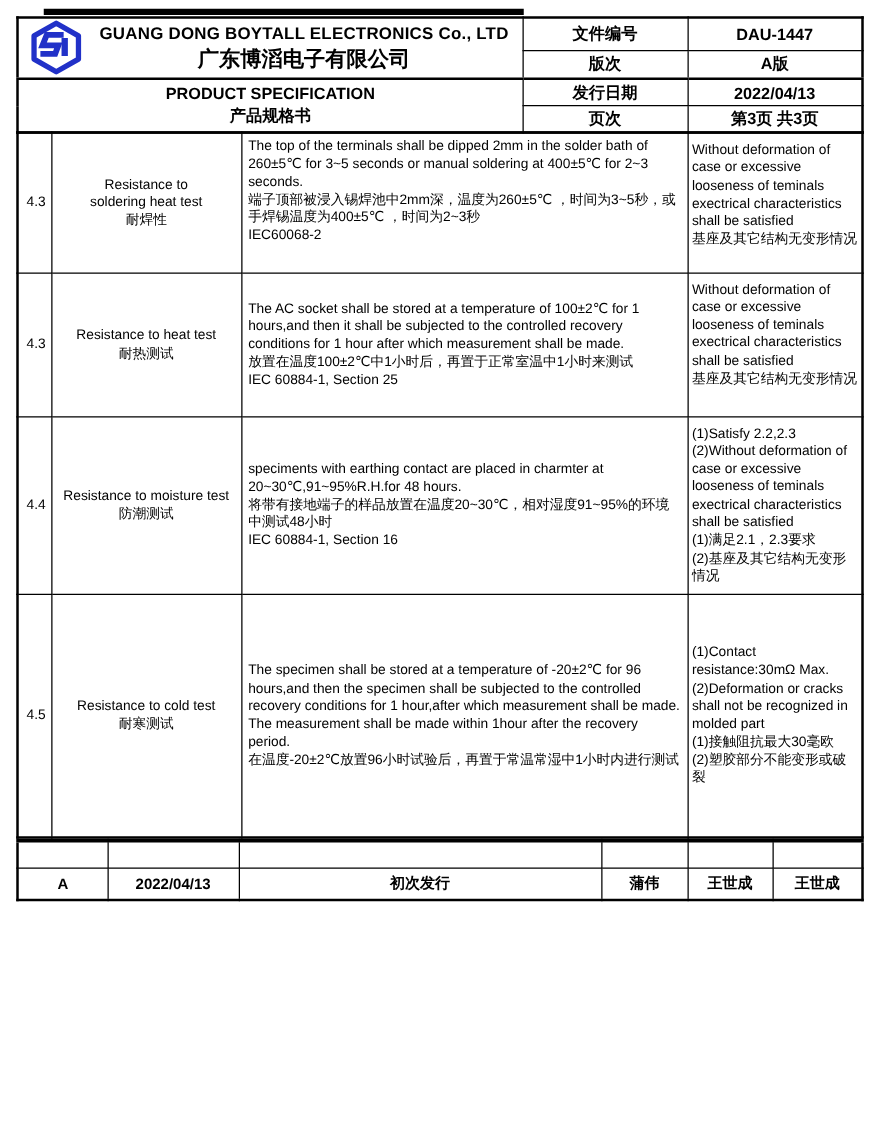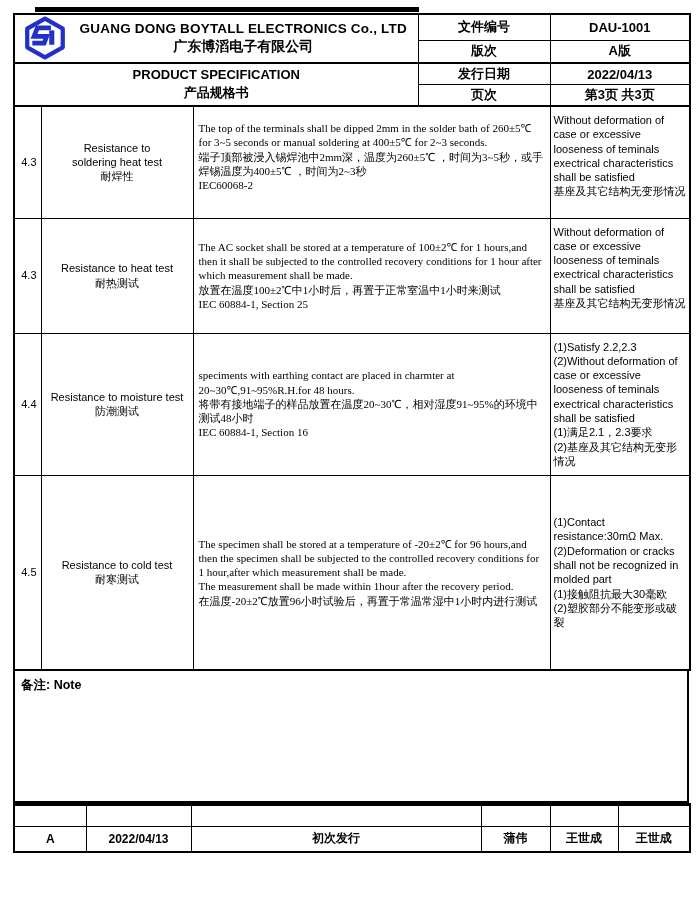--- a/index.html
+++ b/index.html
@@ -13,32 +13,32 @@
   table { border-collapse:collapse; table-layout:fixed; width:676px; }
   td { border:1px solid #000; padding:1px 4px; vertical-align:middle; overflow:hidden; }
   .hdr, .main, .rev { border:2px solid #000; }
 
   
   .hdr td { text-align:center; font-weight:bold; }
   .co { display:flex; align-items:center; gap:6px; padding-left:4px; }
   .co-logo { flex:0 0 auto; margin-top:-2px; }
   .co-names { flex:1 1 auto; text-align:center; }
   .co-en { font-size:13.5px; font-weight:bold; letter-spacing:0.2px; }
-  .co-cn { font-size:14px; font-weight:bold; margin-top:2px; }
+  .co-cn { font-size:17px; font-weight:bold; margin-top:2px; }
   .prod-en { font-size:13px; font-weight:bold; }
   .prod-cn { font-size:13px; font-weight:bold; margin-top:2px; }
   .mlabel { font-size:13px; }
   .mval   { font-size:13px; }
   .bt2 { border-top:2px solid #000; }
 
   
   .main td { font-size:11px; line-height:1.3; }
   .cell-no { text-align:right; }
   .cell-name { text-align:center; white-space:pre-line; }
-  .cell-desc { padding:14px 5px; white-space:pre-line;font-family:Liberation Serif, serif; }
+  .cell-desc { padding:3px 5px; white-space:pre-line; }
   .cell-desc.vtop { vertical-align:top; }
   .cell-crit { padding:6px 3px; white-space:pre-line; vertical-align:top; line-height:1.28; }
   .cell-crit.vmid { vertical-align:middle; }
 
   
   .note {
     box-sizing:border-box; border:2px solid #000; border-top-width:2px;
     width:676px; height:134px; margin-top:-2px; padding:4px 6px;
   }
   .note-label { font-size:12.5px; font-weight:bold; }
@@ -71,21 +71,21 @@
               <path d="M33 14 H17 L13 24 H28 L25 32 H11" fill="none" stroke="#2131c8" stroke-width="5.5"></path>
               <path d="M34 17 V34" fill="none" stroke="#2131c8" stroke-width="6"></path>
             </svg>
             <div class="co-names">
               <div class="co-en">GUANG DONG BOYTALL ELECTRONICS Co., LTD</div>
               <div class="co-cn">广东博滔电子有限公司</div>
             </div>
           </div>
         </td>
         <td class="mlabel">文件编号</td>
-        <td class="mval">DAU-1001</td>
+        <td class="mval">DAU-1447</td>
       </tr>
       <tr style="height:23px">
         <td class="mlabel">版次</td>
         <td class="mval">A版</td>
       </tr>
       <tr style="height:18px">
         <td rowspan="2" class="bt2">
           <div class="prod-en">PRODUCT SPECIFICATION</div>
           <div class="prod-cn">产品规格书</div>
         </td>
@@ -148,23 +148,20 @@
 The measurement shall be made within 1hour after the recovery period.
 在温度-20±2℃放置96小时试验后，再置于常温常湿中1小时内进行测试</td>
         <td class="cell-crit vmid">(1)Contact resistance:30mΩ Max.
 (2)Deformation or cracks shall not be recognized in molded part
 (1)接触阻抗最大30毫欧
 (2)塑胶部分不能变形或破裂</td>
       </tr>
     </tbody>
       </table>
 
-    <div class="note">
-      <span class="note-label">备注: Note</span>
-    </div>
 
     <table class="rev">
       <colgroup>
         <col style="width:72px">
           <col style="width:105px">
           <col style="width:290px">
         <col style="width:69px">
           <col style="width:68px">
           <col style="width:72px">
       </colgroup>

